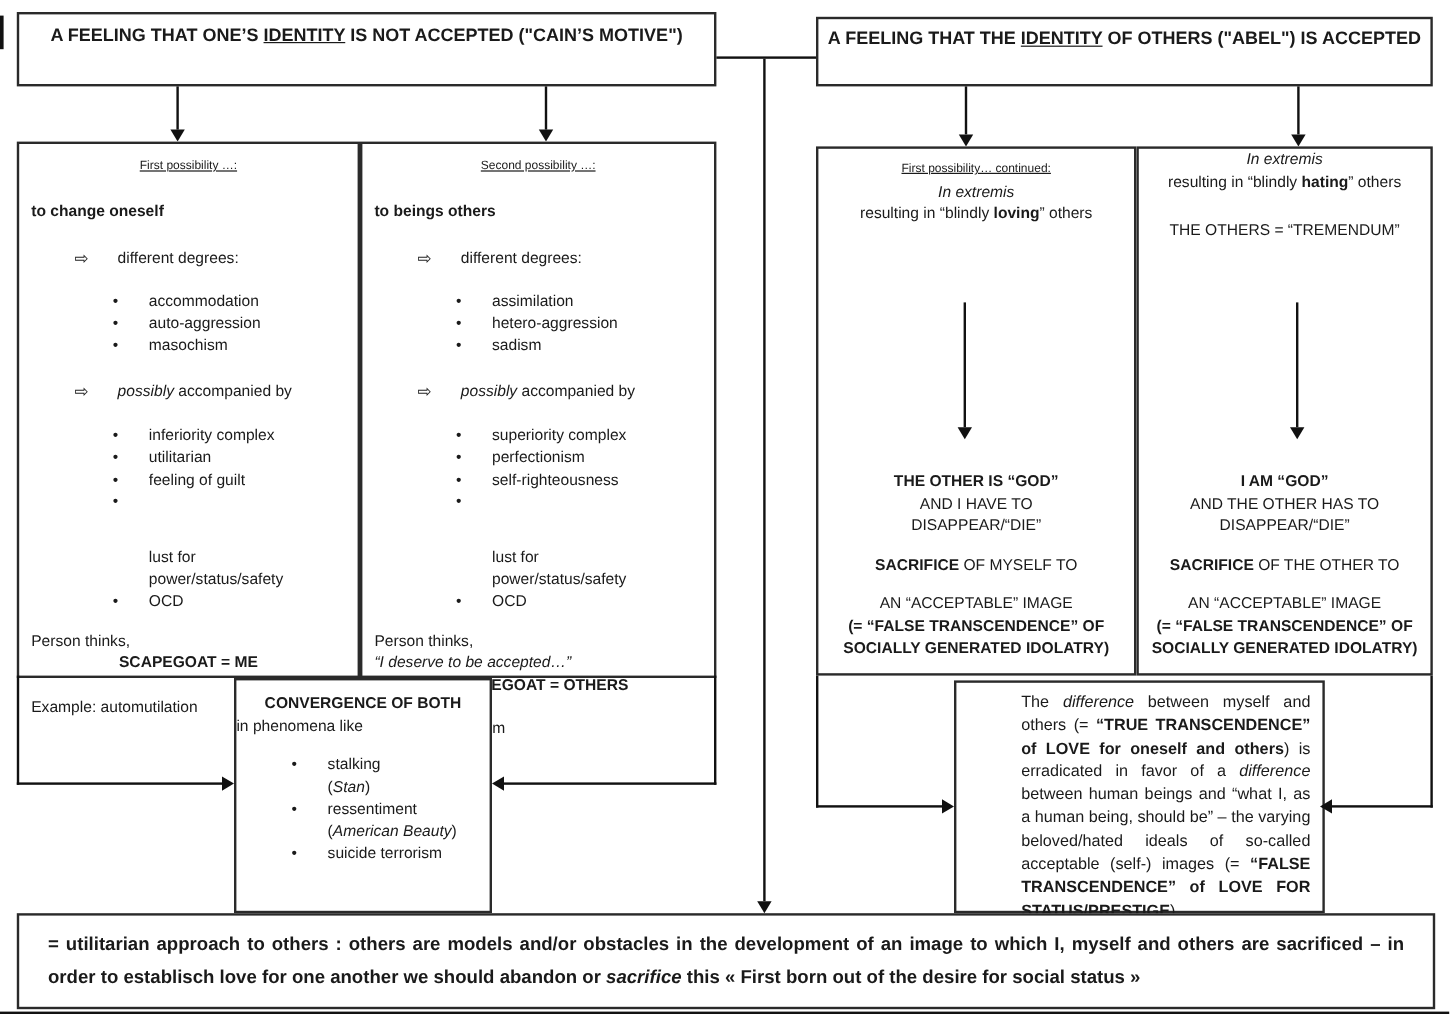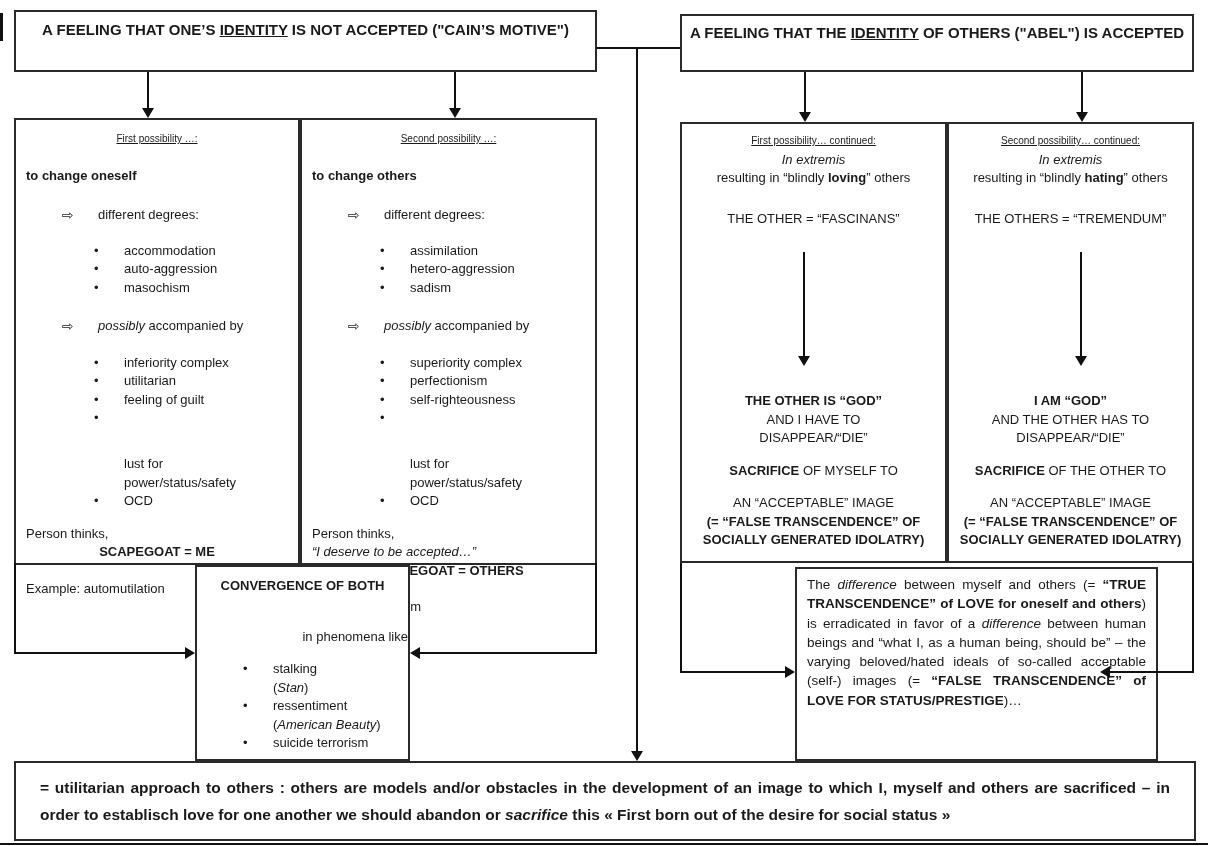--- a/index.html
+++ b/index.html
@@ -26,21 +26,21 @@
   .w140{max-width:140px;margin-top:46px;}
   .ptext{margin:14px 0 0 10px;}
   .qtext{margin-left:10px;font-style:italic;}
   .scape{text-align:center;font-weight:bold;}
   .extext{margin:18px 0 0 10px;}
   .rc{text-align:center;}
   .rc .col-title{margin-top:8px;}
   .r-bottom{position:absolute;top:268px;left:0;right:0;text-align:center;}
   .gap{height:14px;}
   .conv-title{margin-top:10px;text-align:center;font-weight:bold;}
-  .conv-sub{text-align:right;margin-top:32px;}
+  .conv-sub{text-align:left;}
   .conv .bgroup{margin-top:14px;}
   .conv .brow{padding-left:46px;}
   .para-text{padding:6px 10px;text-align:justify;font-size:13.5px;line-height:19.3px;}
   .bottom-text{padding:11px 24px 0;font-weight:bold;font-size:15.5px;line-height:27px;text-align:justify;}
 </style>
 </head>
 <body>
 
 <div class="canvas">
 
@@ -113,21 +113,21 @@
           <span>OCD</span>
         </div>
     </div>
     <div class="ptext">Person thinks,</div>
     <div class="scape">SCAPEGOAT = ME</div>
     <div class="extext">Example: automutilation</div>
   </div>
 
   <div class="box" style="left:300px;top:118px;width:297px;height:447px;">
     <div class="col-title">Second possibility …:</div>
-    <div class="col-sub">to change others</div>
+    <div class="col-sub">to beings others</div>
     <div class="arow">
       <span class="ag">⇨</span>
       <span>different degrees:</span>
     </div>
     <div class="bgroup">
       <div class="brow">
           <span class="bg">•</span>
           <span>assimilation</span>
         </div>
       <div class="brow">
@@ -168,36 +168,34 @@
     <div class="ptext">Person thinks,</div>
     <div class="qtext">“I deserve to be accepted…”</div>
     <div class="scape">SCAPEGOAT = OTHERS</div>
     <div class="extext">Example: terrorism</div>
   </div>
 
   <div class="box rc" style="left:680px;top:122px;width:267px;height:441px;">
     <div class="col-title">First possibility… continued:</div>
     <div class="i">In extremis</div>
     <div><span>resulting in “blindly </span><span class="b">loving</span><span>” others</span></div>
-    <div style="margin-top:22px;">THE OTHER = “FASCINANS”</div>
     <div class="r-bottom">
       <div class="b">THE OTHER IS “GOD”</div>
       <div>AND I HAVE TO</div>
       <div>DISAPPEAR/“DIE”</div>
       <div class="gap"></div>
       <div><span class="b">SACRIFICE</span><span> OF MYSELF TO</span></div>
       <div class="gap"></div>
       <div>AN “ACCEPTABLE” IMAGE</div>
       <div class="b">(= “FALSE TRANSCENDENCE” OF</div>
       <div class="b">SOCIALLY GENERATED IDOLATRY)</div>
     </div>
   </div>
 
   <div class="box rc" style="left:947px;top:122px;width:247px;height:441px;">
-    <div class="col-title">Second possibility… continued:</div>
     <div class="i">In extremis</div>
     <div><span>resulting in “blindly </span><span class="b">hating</span><span>” others</span></div>
     <div style="margin-top:22px;">THE OTHERS = “TREMENDUM”</div>
     <div class="r-bottom">
       <div class="b">I AM “GOD”</div>
       <div>AND THE OTHER HAS TO</div>
       <div>DISAPPEAR/“DIE”</div>
       <div class="gap"></div>
       <div><span class="b">SACRIFICE</span><span> OF THE OTHER TO</span></div>
       <div class="gap"></div>
@@ -232,21 +230,21 @@
           <span class="bg"></span>
           <span><span>(</span><span class="i">American Beauty</span><span>)</span></span>
         </div>
       <div class="brow">
           <span class="bg">•</span>
           <span><span>suicide terrorism</span></span>
         </div>
     </div>
   </div>
 
-  <div class="box" style="left:795px;top:567px;width:363px;height:194px;">
+  <div class="box" style="left:795px;top:567px;width:309px;height:194px;padding-left:44px;">
     <div class="para-text"><span>The </span><span class="i">difference</span><span> between myself and others (= </span><span class="b">“TRUE TRANSCENDENCE” of LOVE for oneself and others</span><span>) is erradicated in favor of a </span><span class="i">difference</span><span> between human beings and “what I, as a human being, should be” – the varying beloved/hated ideals of so-called acceptable (self-) images (= </span><span class="b">“FALSE TRANSCENDENCE” of LOVE FOR STATUS/PRESTIGE</span><span>)…</span></div>
   </div>
 
   <div class="line" style="left:14px;top:563px;width:2px;height:91px;"></div>
   <div class="line" style="left:14px;top:652px;width:172px;height:2px;"></div>
   <div class="ah ah-right" style="left:185px;top:647px;"></div>
   <div class="line" style="left:595px;top:563px;width:2px;height:91px;"></div>
   <div class="line" style="left:420px;top:652px;width:177px;height:2px;"></div>
   <div class="ah ah-left" style="left:410px;top:647px;"></div>
 

